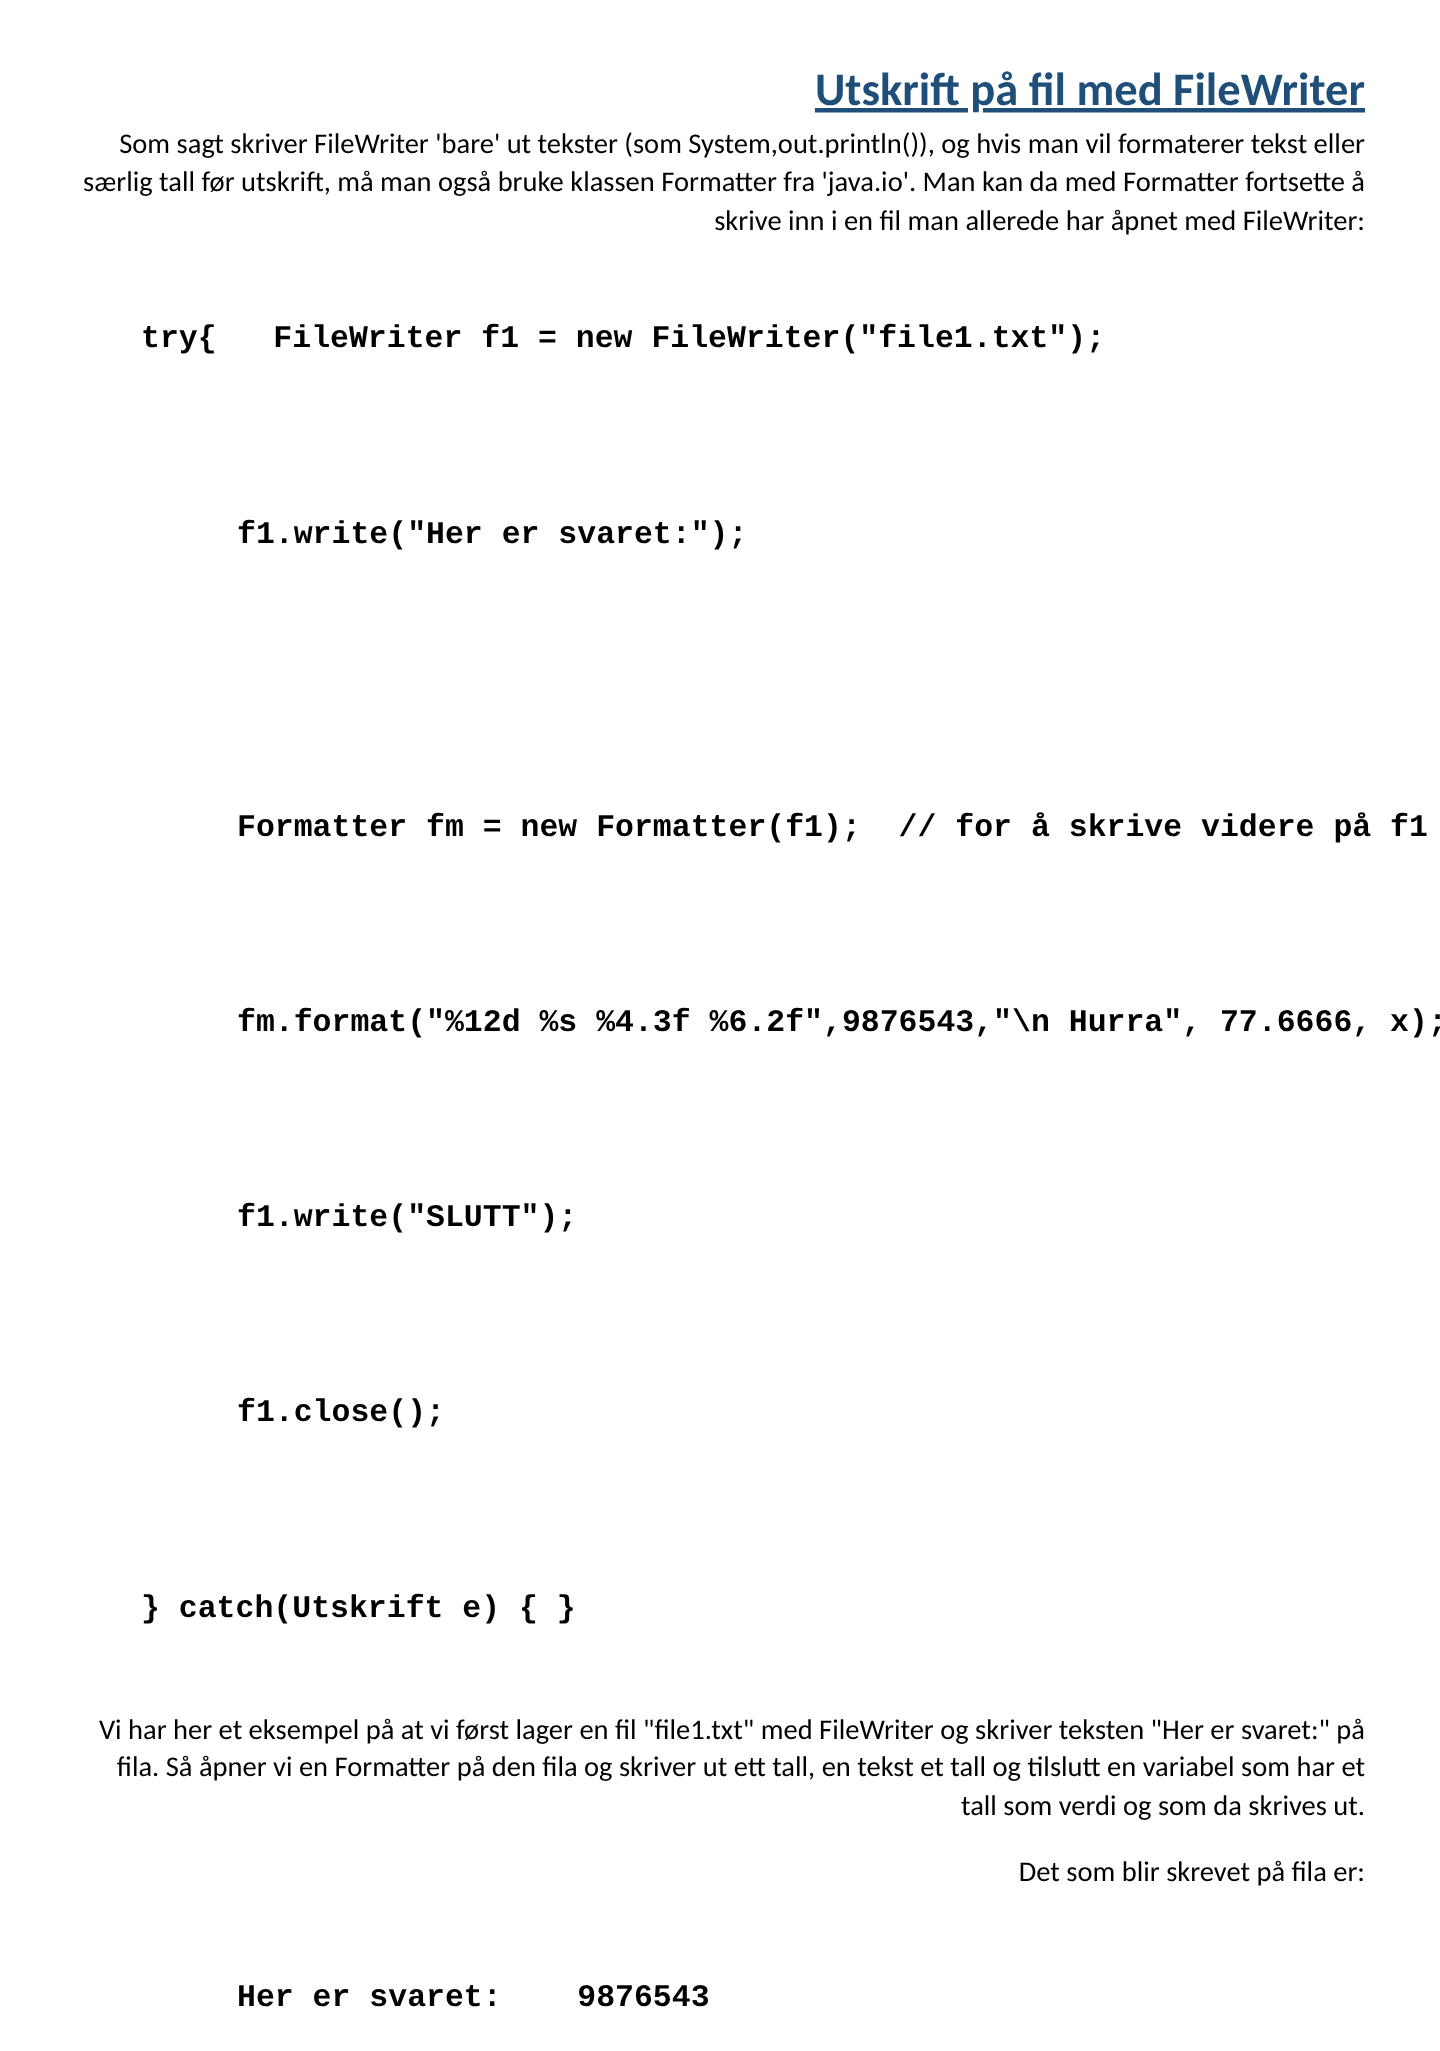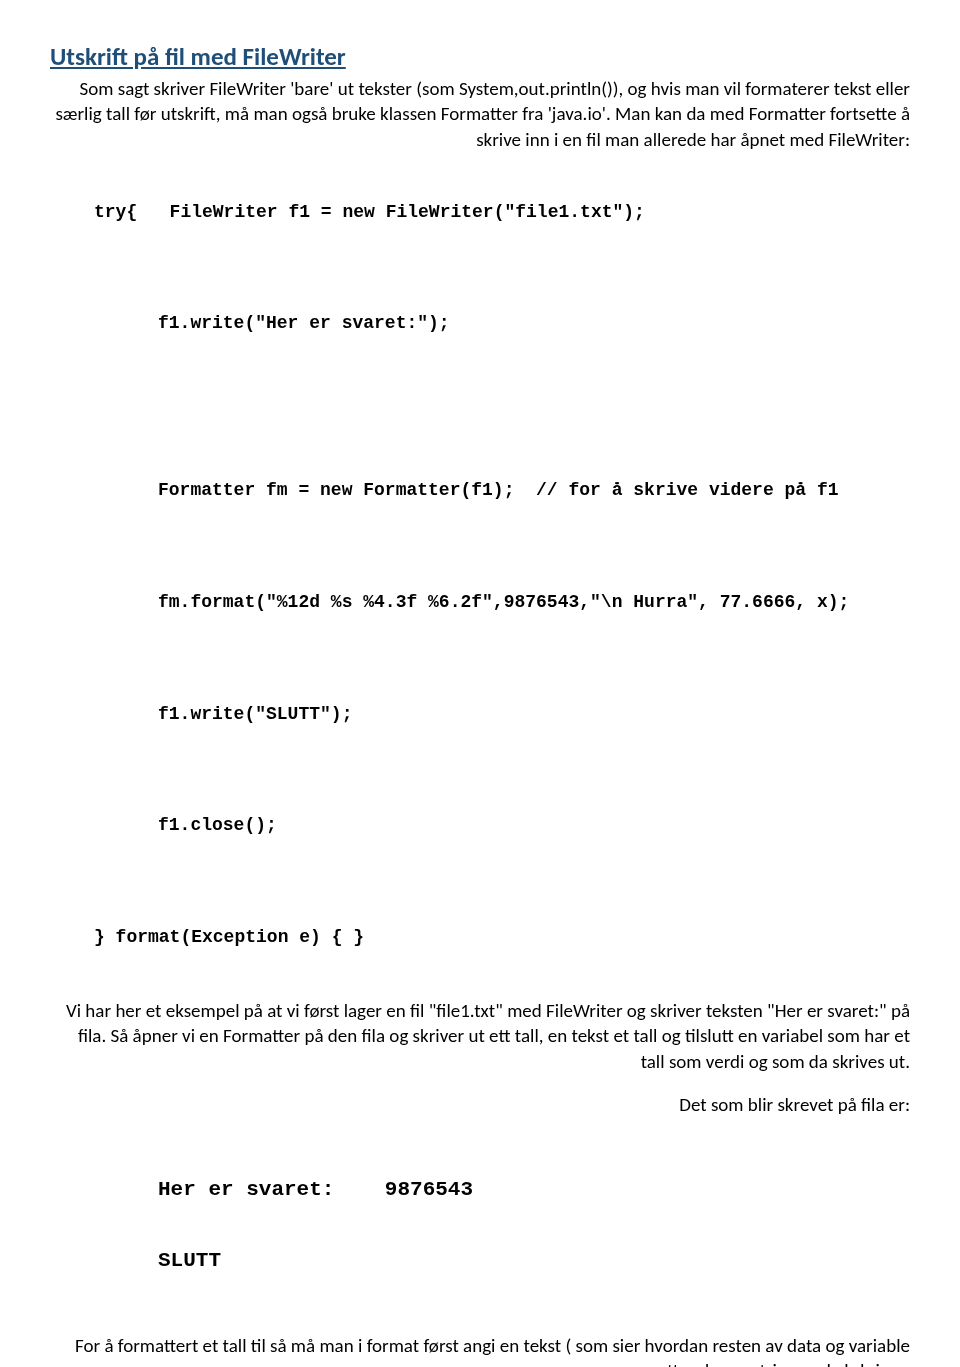--- a/index.html
+++ b/index.html
@@ -8,34 +8,35 @@
     font-family: Calibri, 'Segoe UI', sans-serif;
     font-size: 19px;
     line-height: 1.35;
     color: #000;
     background: #fff;
     width: 960px;
     box-sizing: border-box;
   }
   h2 {
     color: #1F4E79;
-    font-size: 25px;
+    font-size: 31px;
     font-weight: bold;
     margin: 0 0 2px 0;
     text-decoration: underline;
     font-family: Calibri, sans-serif;
+    text-align: right;
   }
   p {
     margin: 0 0 18px 0;
     text-align: right;
   }
   .code-block {
     font-family: 'Courier New', monospace;
     font-weight: bold;
-    font-size: 18px;
+    font-size: 21px;
     white-space: pre;
     margin: 14px 0 18px 0;
     line-height: 1.55;
   }
   .indent1 { padding-left: 44px; }
   .indent2 { padding-left: 108px; }
   .output-block {
     font-family: Liberation Mono, monospace;
     font-weight: bold;
     font-size: 21px;
@@ -58,21 +59,21 @@
 <br>
 <br>
 <div class="indent2">Formatter fm = new Formatter(f1);  // for å skrive videre på f1</div>
 <br>
 <div class="indent2">fm.format("%12d %s %4.3f %6.2f",9876543,"\n Hurra", 77.6666, x);</div>
 <br>
 <div class="indent2">f1.write("SLUTT");</div>
 <br>
 <div class="indent2">f1.close();</div>
 <br>
-<div class="indent1">} format(Exception e) { }</div>
+<div class="indent1">} catch(Utskrift e) { }</div>
 </div>
 
 <p>Vi har her et eksempel på at vi først lager en fil "file1.txt" med FileWriter og skriver teksten "Her er svaret:" på fila. Så åpner vi en Formatter på den fila og skriver ut ett tall, en tekst et tall og  tilslutt  en variabel som har et tall som verdi og som da skrives ut.</p>
 
 <p>Det som blir skrevet på fila er:</p>
 
 <div class="output-block indent2">
 <div>Her er svaret:    9876543</div>
 <div>SLUTT</div>
 </div>

